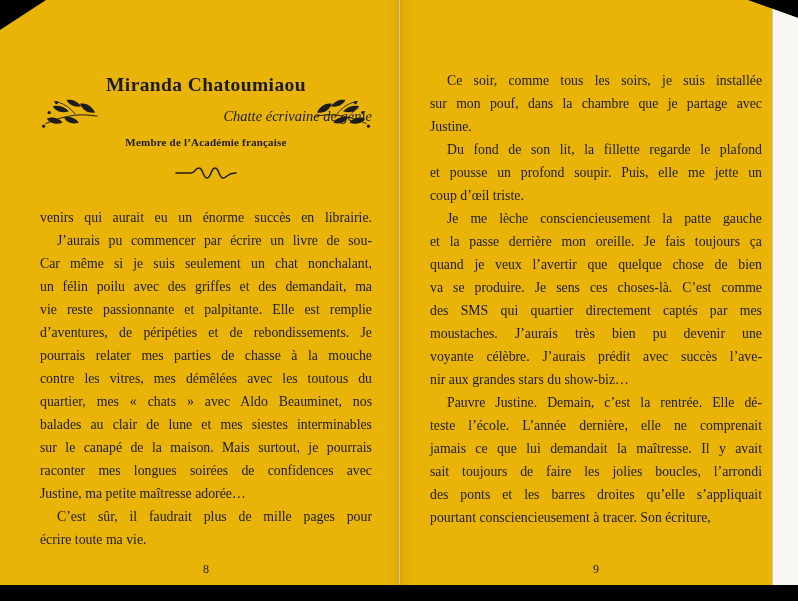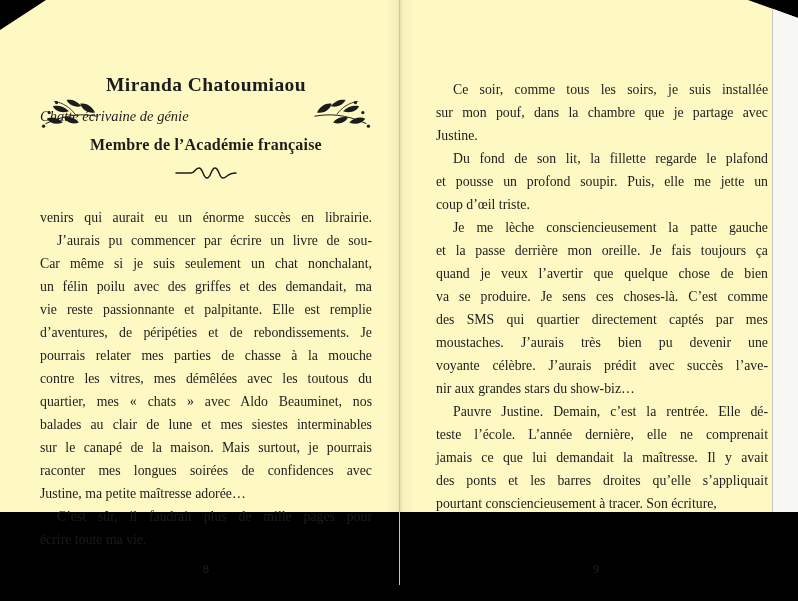--- a/index.html
+++ b/index.html
@@ -7,22 +7,22 @@
     width:798px; height:601px;
     background:#000;
     font-family:"Liberation Serif","DejaVu Serif",serif;
     color:#1c1c1c;
     overflow:hidden;
   }
   .spread { position:relative; width:798px; height:601px; background:#000; overflow:hidden; }
 
   
   .paper {
-    position:absolute; left:0; top:0; width:798px; height:512px;
-    background:#fef9c3;
+    position:absolute; left:0; top:0; width:798px; height:585px;
+    background:#eab308;
     clip-path: polygon(0 30px, 46px 0, 748px 0, 798px 18px, 798px 585px, 0 585px);
   }
 
   .gutter-shade {
     position:absolute; left:386px; top:0; width:28px; height:585px;
     background:linear-gradient(90deg, rgba(0,0,0,0) 0%, rgba(0,0,0,0.04) 40%,
                rgba(0,0,0,0.10) 50%, rgba(0,0,0,0.04) 60%, rgba(0,0,0,0) 100%);
   }
   .gutter-line { position:absolute; left:399px; top:0; width:1px; height:585px; background:#c6c6c3; }
   .edge-band {
@@ -32,36 +32,36 @@
 
   .page-col { position:absolute; top:0; width:332px; height:585px; }
   .page-left  { left:40px; }
   .page-right { left:430px; }
   .book-title {
     position:absolute; left:0; top:74px; width:332px;
     font-size:19.5px; font-weight:700; letter-spacing:0.4px; text-align:center;
   }
   .book-subtitle {
     position:absolute; left:0; top:108px; width:332px;
-    font-size:14.5px; font-style:italic; text-align:left;
+    font-size:14.5px; font-style:italic; text-align:right;
   }
   .book-affiliation {
     position:absolute; left:0; top:136px; width:332px;
-    font-size:16px; font-weight:700; letter-spacing:0.2px; text-align:center;
+    font-size:11px; font-weight:700; letter-spacing:0.2px; text-align:center;
   }
   .branch { position:absolute; top:84px; width:62px; height:62px; }
   .branch-left  { left:-2px; }
   .branch-right { right:-2px; transform:scaleX(-1); }
   .divider { position:absolute; left:0; top:164px; width:332px; text-align:center; }
   .divider svg { display:inline-block; }
 
   
   .bodytext { position:absolute; left:0; width:332px; font-size:13.8px; line-height:23px; }
   .bodytext-left  { top:206px; }
-  .bodytext-right { top:78px;margin-left:6px; }
+  .bodytext-right { top:69px; }
   .para { margin:0; }
   .line { text-align:justify; text-align-last:justify; white-space:normal; }
   .line.first { text-indent:17px; }
   .line.last  { text-align-last:left; }
 
   .page-number {
     position:absolute; left:0; top:562px; width:332px;
     text-align:center; font-size:12px; color:#222;
   }
 </style>
@@ -161,20 +161,21 @@
             <div class="line">va se produire. Je sens ces choses-là. C’est comme</div>
             <div class="line">des SMS qui quartier directement captés par mes</div>
             <div class="line">moustaches. J’aurais très bien pu devenir une</div>
             <div class="line">voyante célèbre. J’aurais prédit avec succès l’ave-</div>
             <div class="line last">nir aux grandes stars du show-biz…</div>
           </div>
           <div class="para">
             <div class="line first">Pauvre Justine. Demain, c’est la rentrée. Elle dé-</div>
             <div class="line">teste l’école. L’année dernière, elle ne comprenait</div>
             <div class="line">jamais ce que lui demandait la maîtresse. Il y avait</div>
+            <div class="line">sait toujours de faire les jolies boucles, l’arrondi</div>
             <div class="line">des ponts et les barres droites qu’elle s’appliquait</div>
             <div class="line last">pourtant consciencieusement à tracer. Son écriture,</div>
           </div>
         </div>
       <div class="page-number">9</div>
     </div>
 
   </div>
 </div>
 

